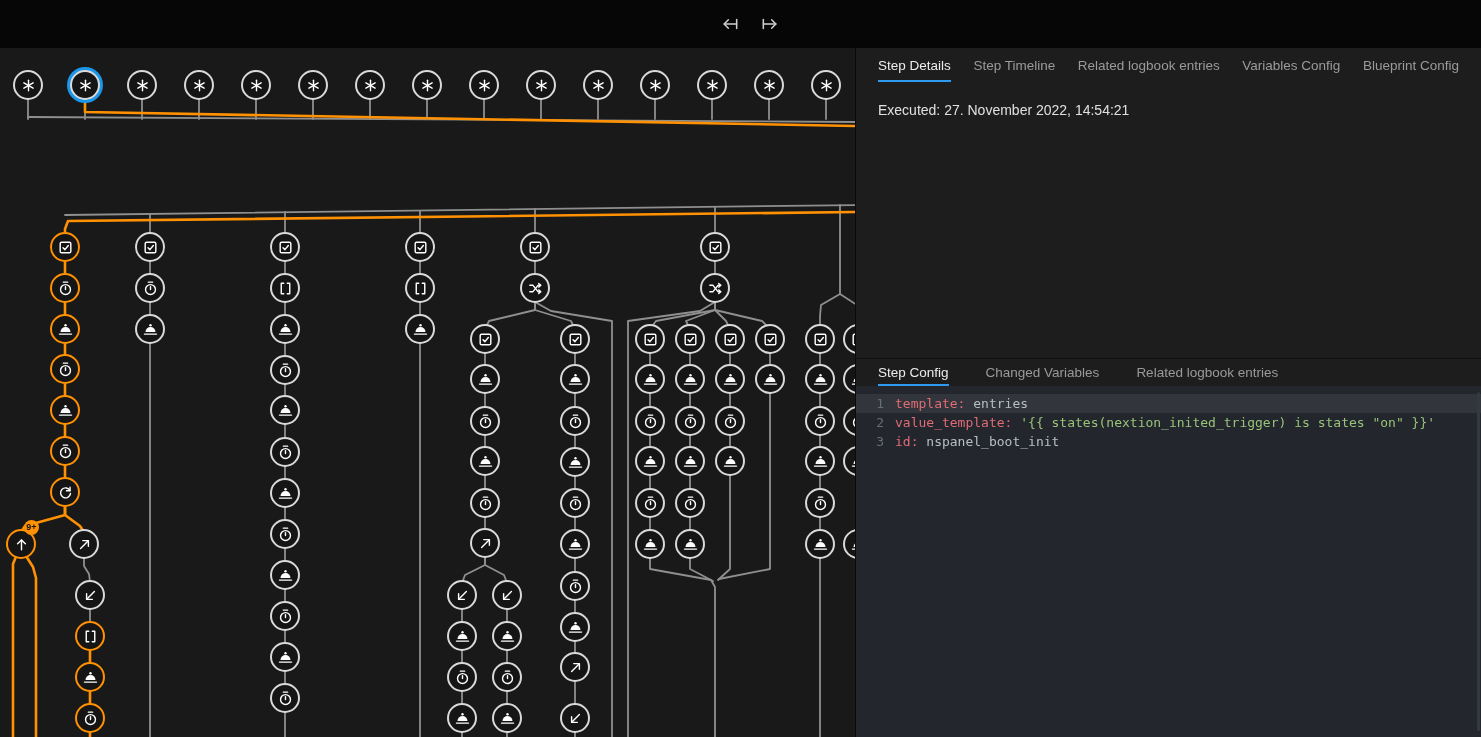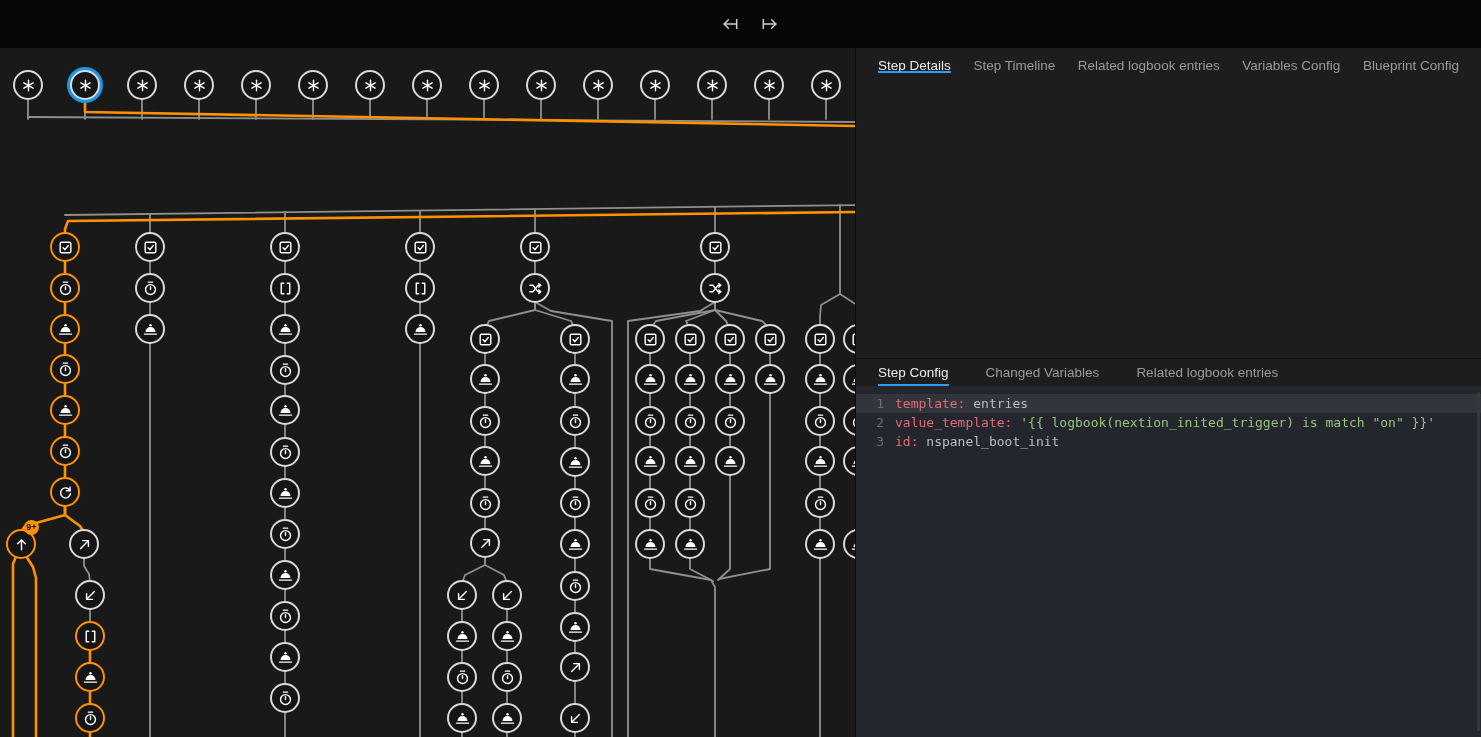--- a/index.html
+++ b/index.html
@@ -28,21 +28,21 @@
   .node.a{border-color:#ff9102;}
   .node.selected{box-shadow:0 0 0 3px #1b96e8;}
   .badge{position:absolute;min-width:15px;height:15px;border-radius:8px;background:#ff9102;color:#151515;font-size:9px;font-weight:bold;line-height:15px;text-align:center;padding:0 2px;z-index:3;box-sizing:border-box;}
 
   
   .panel{flex:1;background:#1d1d1d;display:flex;flex-direction:column;min-width:0;border-left:1px solid #0a0a0a;}
   .panel-top{height:310px;flex:none;display:flex;flex-direction:column;}
   .panel-bottom{flex:1;display:flex;flex-direction:column;border-top:1px solid #101010;min-height:0;}
 
   .tabs{display:flex;align-items:stretch;color:#9a9a9a;font-size:13.5px;flex:none;}
-  .tabs-top{height:34px;justify-content:space-between;padding:0 22px;align-items:center;}
+  .tabs-top{height:34px;justify-content:space-between;padding:0 22px;}
   .tabs-bottom{height:27px;gap:37px;padding:0 22px;}
   .tab{display:flex;align-items:center;position:relative;cursor:pointer;white-space:nowrap;}
   .tab.active{color:#ececec;}
   .tab.active::after{content:'';position:absolute;left:0;right:0;bottom:0;height:2px;background:#2e9bf0;}
 
   .executed{padding:20px 22px;color:#e0e0e0;font-size:14px;}
 
   .code{flex:1;background:#23262d;font-family:"DejaVu Sans Mono",monospace;font-size:13px;line-height:19px;padding:8px 0 0 0;position:relative;overflow:hidden;}
   .code::after{content:'';position:absolute;right:1px;top:6px;bottom:6px;width:3px;background:#343842;border-radius:2px;}
   .code-line{display:flex;height:19px;white-space:pre;}
@@ -824,29 +824,30 @@
 
     <aside class="panel">
       <section class="panel-top">
         <nav class="tabs tabs-top" id="top-tabs">
             <div class="tab active">Step Details</div>
             <div class="tab">Step Timeline</div>
             <div class="tab">Related logbook entries</div>
             <div class="tab">Variables Config</div>
             <div class="tab">Blueprint Config</div>
           </nav>
+        <div class="executed">Executed: 27. November 2022, 14:54:21</div>
       </section>
       <section class="panel-bottom">
         <nav class="tabs tabs-bottom" id="bottom-tabs">
             <div class="tab active">Step Config</div>
             <div class="tab">Changed Variables</div>
             <div class="tab">Related logbook entries</div>
           </nav>
         <div class="code" id="code">
             <div class="code-line hl"><span class="ln">1</span><span class="tok-k">template:</span><span class="tok-p"> entries</span></div>
-            <div class="code-line"><span class="ln">2</span><span class="tok-k">value_template:</span><span class="tok-p"> </span><span class="tok-s">'{{ logbook(nextion_inited_trigger) is match "on" }}'</span></div>
+            <div class="code-line"><span class="ln">2</span><span class="tok-k">value_template:</span><span class="tok-p"> </span><span class="tok-s">'{{ states(nextion_inited_trigger) is states "on" }}'</span></div>
             <div class="code-line"><span class="ln">3</span><span class="tok-k">id:</span><span class="tok-p"> nspanel_boot_init</span></div>
           </div>
       </section>
     </aside>
   </div>
 
 </div>
 
 </body></html>

